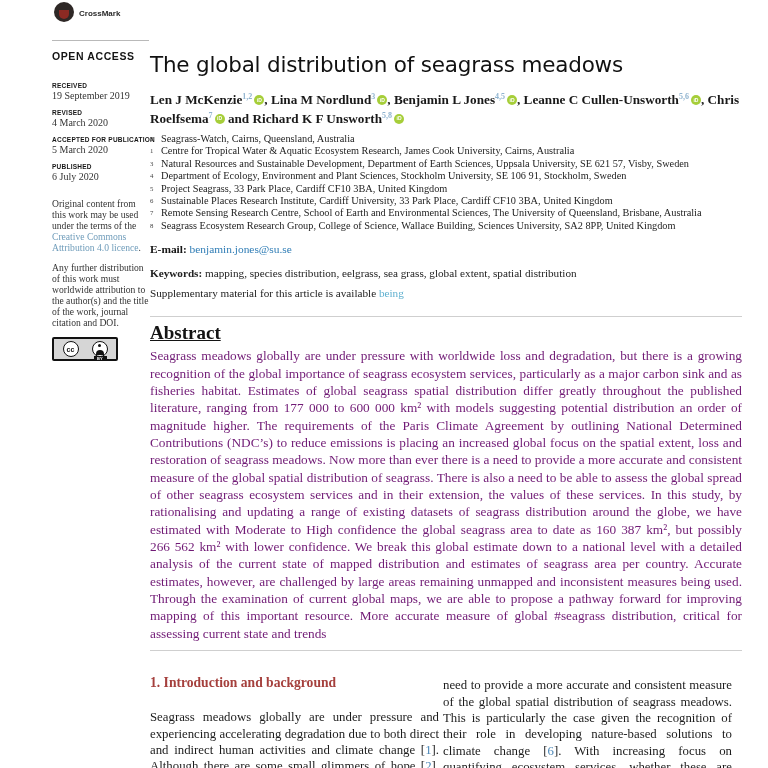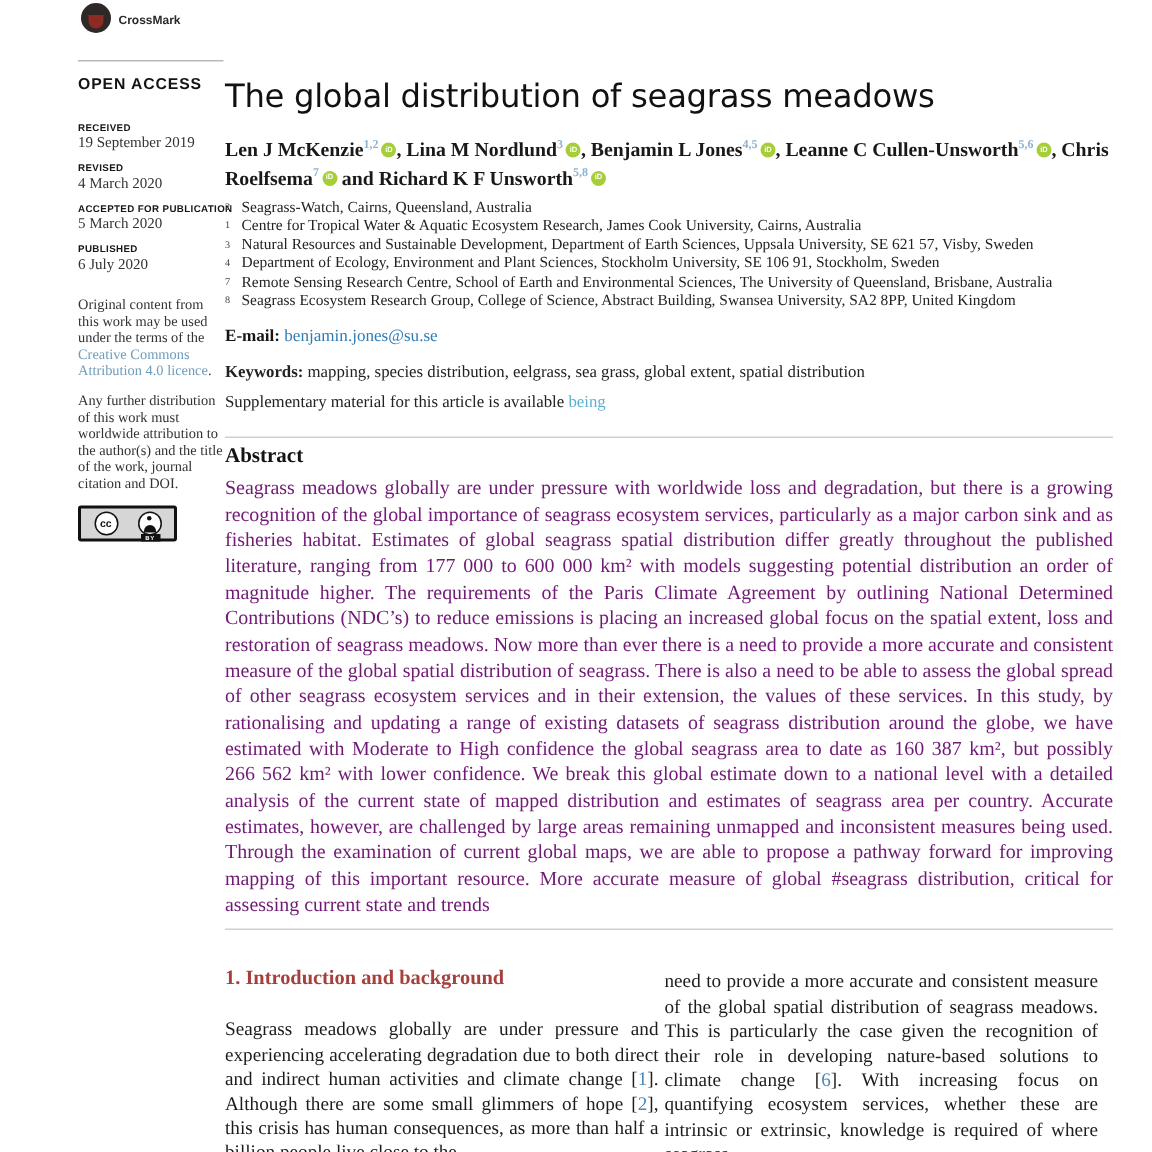--- a/index.html
+++ b/index.html
@@ -79,21 +79,21 @@
   .affil sup{
     width:11px;flex:0 0 11px;font-size:6.8px;color:#444;vertical-align:super;line-height:12.4px;
   }
   .email-line{margin:11px 0 0 0;font-size:11.4px;color:#161616;}
   .email-line b,.kw-line b{font-weight:bold;}
   .email-link{color:#2e7cb5;text-decoration:none;cursor:pointer;}
   .kw-line{margin:12px 0 0 0;font-size:11.2px;color:#222;}
   .supp-line{margin:8px 0 0 0;font-size:11.2px;color:#222;}
   .online-link{color:#5fb0cf;text-decoration:none;cursor:pointer;}
   hr.rule{border:none;border-top:1px solid #cfcfcf;margin:17px 0 0 0;}
-  .abs-h{margin:5px 0 0 0;font-size:14px;font-weight:bold;color:#141414;}
+  .abs-h{margin:5px 0 0 0;font-size:19px;font-weight:bold;color:#141414;text-decoration:underline;}
   .abs-text{
     margin:3px 0 0 0;font-size:13.3px;line-height:17.35px;color:#701a75;
     text-align:justify;
   }
   hr.rule2{border:none;border-top:1px solid #cfcfcf;margin:8px 0 0 0;}
   .cols{margin-top:24px;display:flex;gap:4px;}
   .col{width:289px;}
   .col h3{margin:0;font-size:13.6px;font-weight:bold;color:#a5403d;}
   .body-text{
     margin:18px 0 0 0;font-size:12.8px;line-height:16.4px;color:#1c1c1c;text-align:justify;
@@ -168,26 +168,34 @@
         </div>
       <div class="affil">
           <sup>3</sup>
           <span>Natural Resources and Sustainable Development, Department of Earth Sciences, Uppsala University, SE 621 57, Visby, Sweden</span>
         </div>
       <div class="affil">
           <sup>4</sup>
           <span>Department of Ecology, Environment and Plant Sciences, Stockholm University, SE 106 91, Stockholm, Sweden</span>
         </div>
       <div class="affil">
+          <sup>5</sup>
+          <span>Project Seagrass, 33 Park Place, Cardiff CF10 3BA, United Kingdom</span>
+        </div>
+      <div class="affil">
+          <sup>6</sup>
+          <span>Sustainable Places Research Institute, Cardiff University, 33 Park Place, Cardiff CF10 3BA, United Kingdom</span>
+        </div>
+      <div class="affil">
           <sup>7</sup>
           <span>Remote Sensing Research Centre, School of Earth and Environmental Sciences, The University of Queensland, Brisbane, Australia</span>
         </div>
       <div class="affil">
           <sup>8</sup>
-          <span>Seagrass Ecosystem Research Group, College of Science, Abstract Building, Swansea University, SA2 8PP, United Kingdom</span>
+          <span>Seagrass Ecosystem Research Group, College of Science, Wallace Building, Sciences University, SA2 8PP, United Kingdom</span>
         </div>
     </div>
 
     <p class="email-line"><b>E-mail: </b><a class="email-link">benjamin.jones@su.se</a></p>
 
     <p class="kw-line"><b>Keywords: </b><span>mapping, species distribution, eelgrass, sea grass, global extent, spatial distribution</span></p>
 
     <p class="supp-line"><span>Supplementary material for this article is available </span><a class="online-link">being</a></p>
 
     <hr class="rule">

